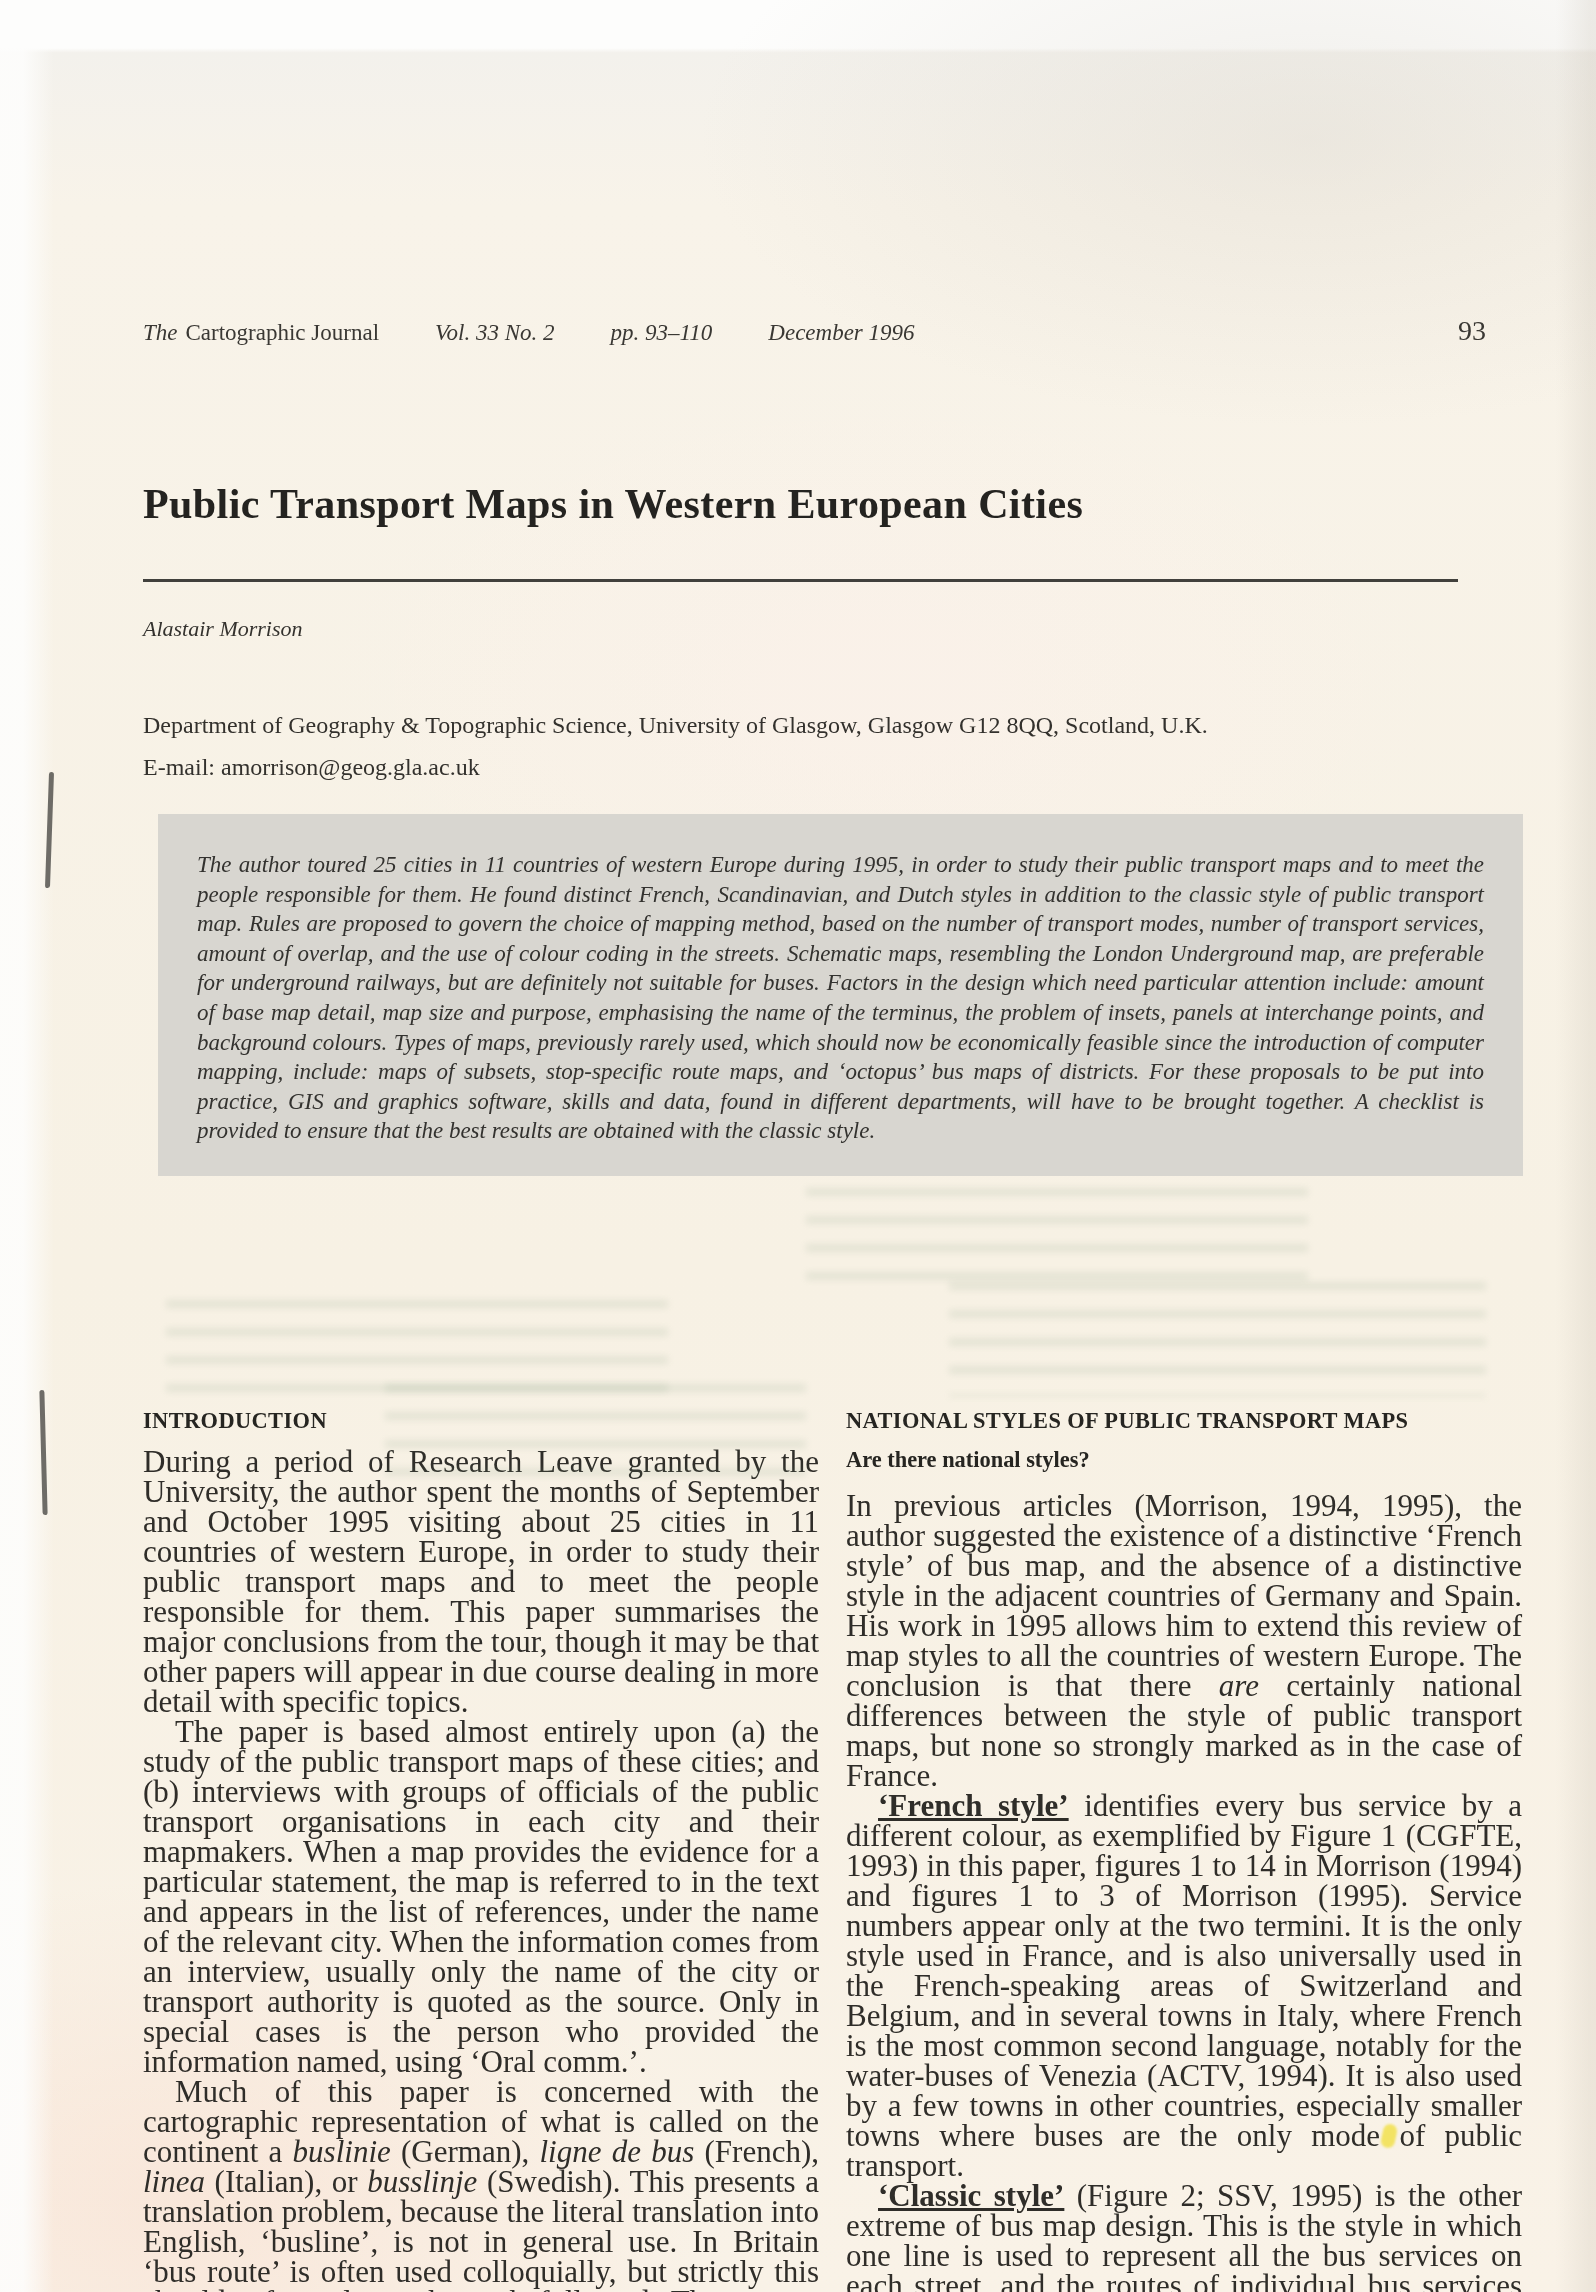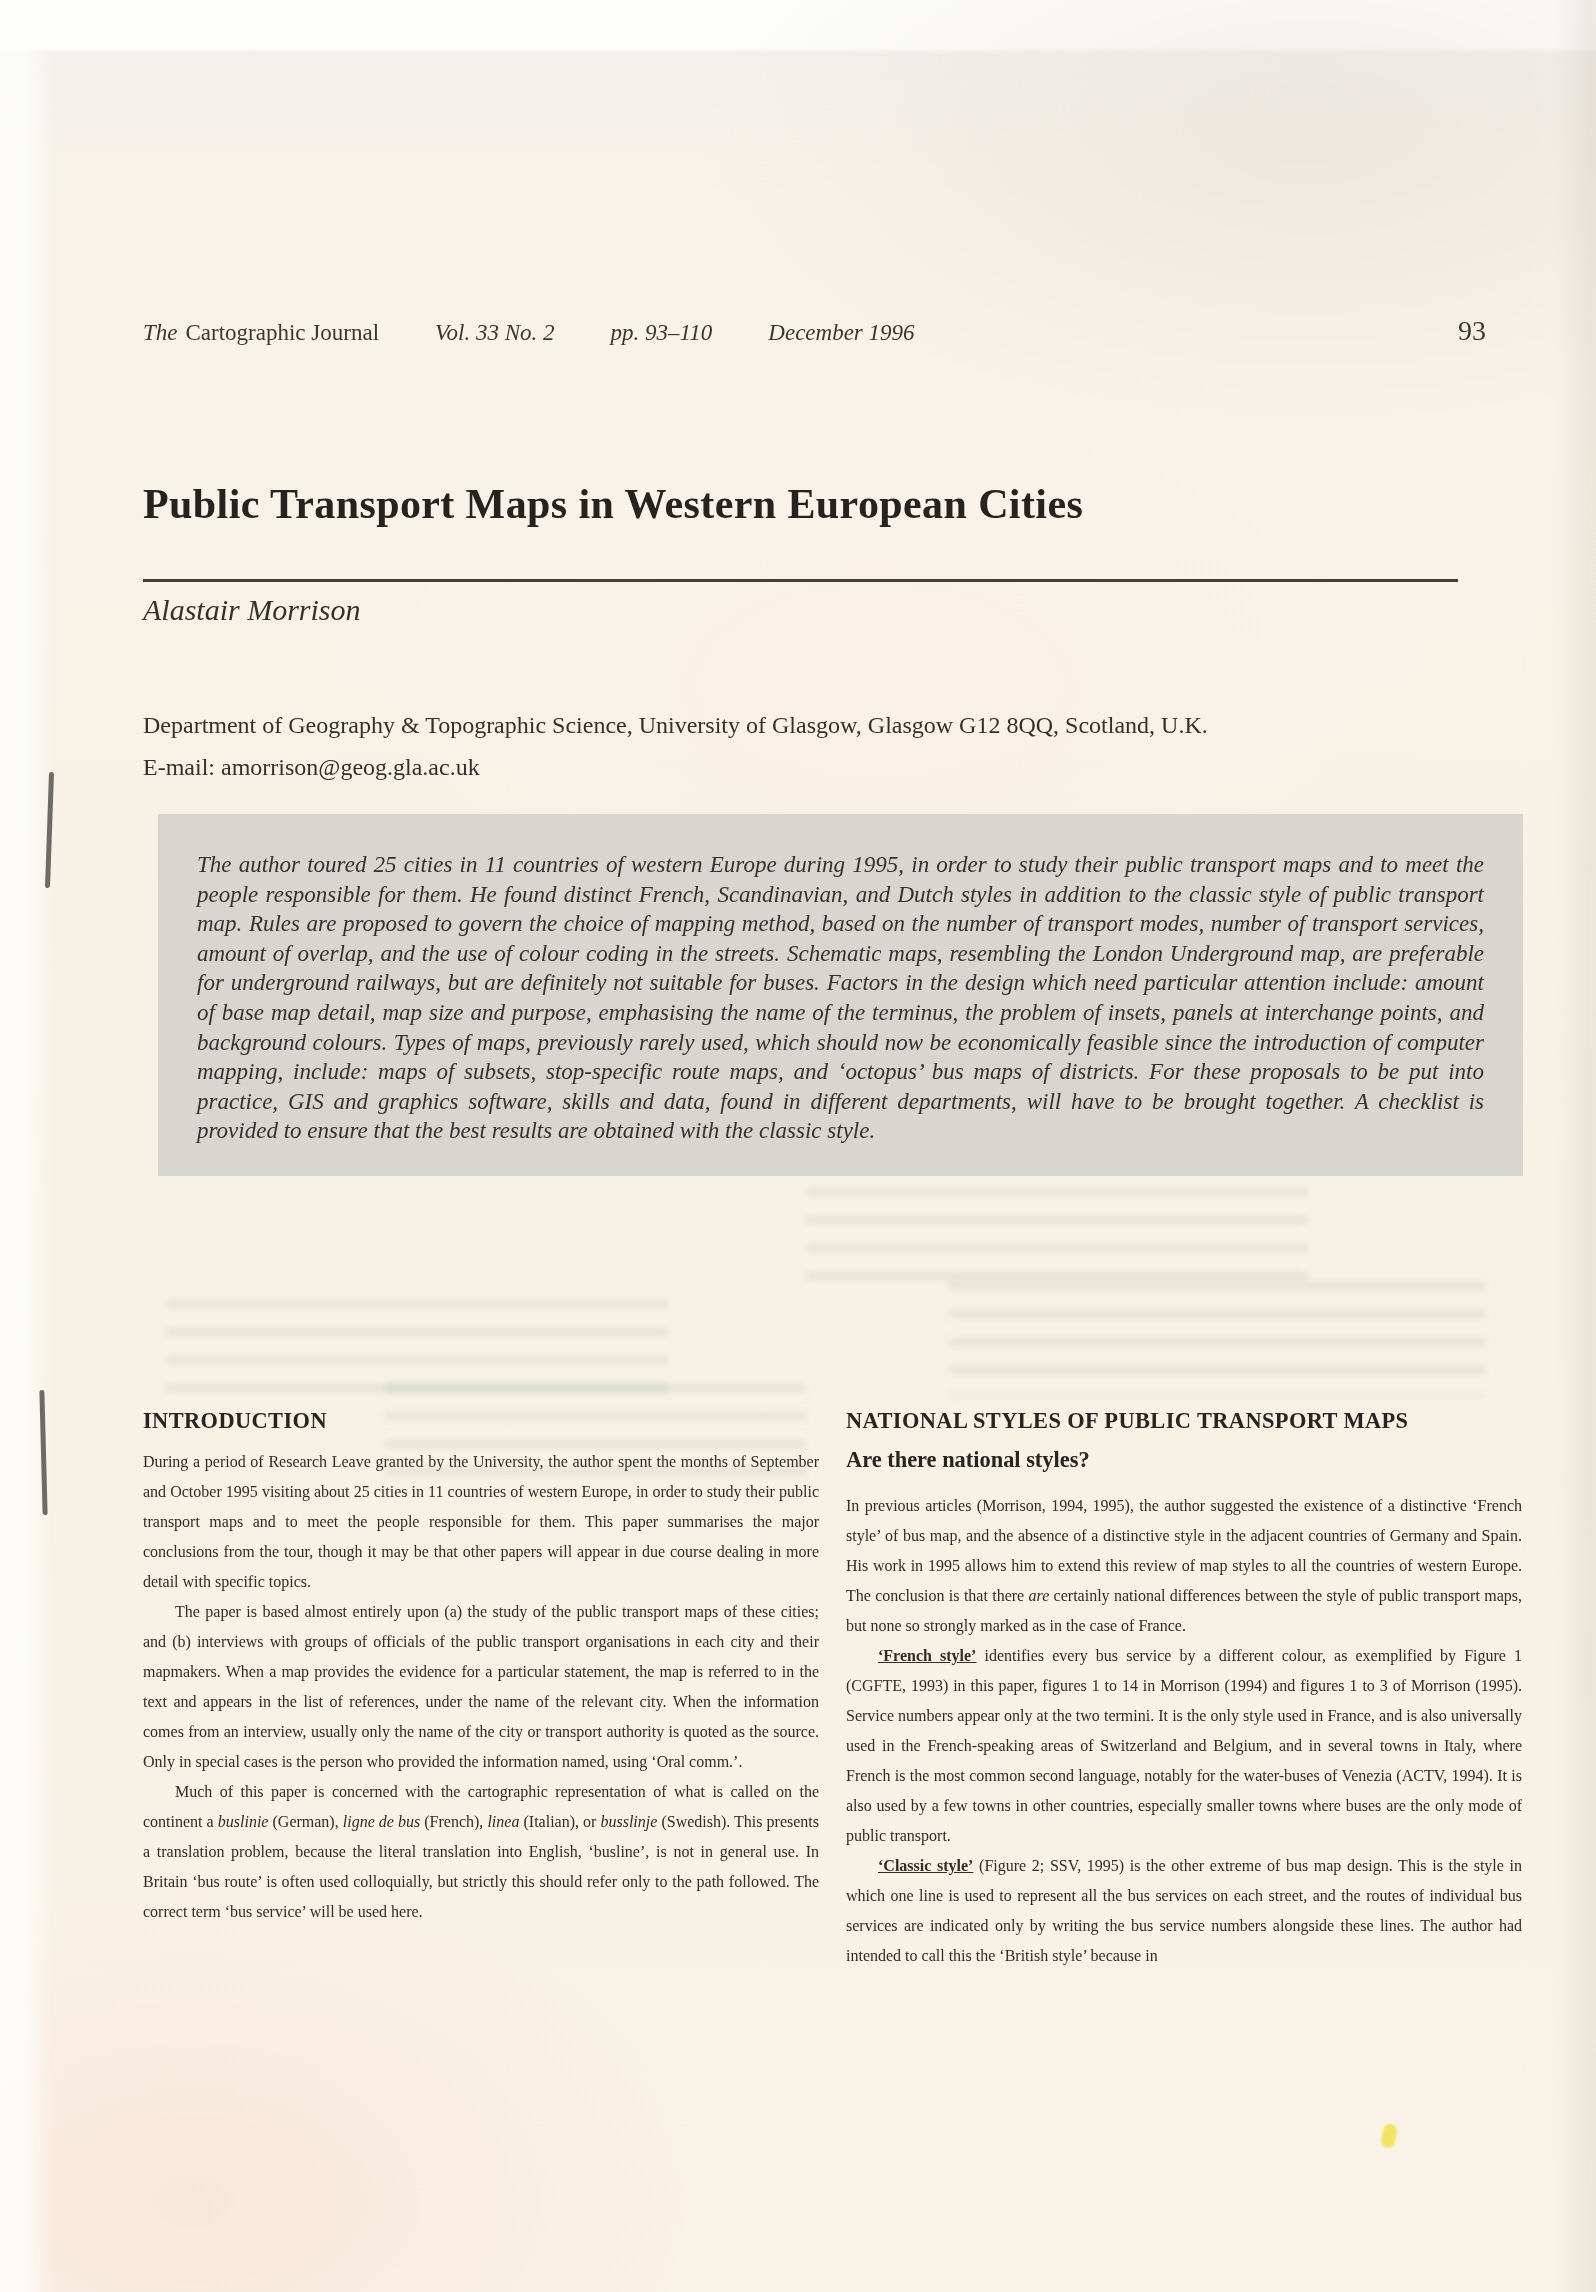--- a/index.html
+++ b/index.html
@@ -24,22 +24,22 @@
   }
   .jname em{margin-right:8px;}
   .jheader .hitem{font-style:italic;}
   .pageno{margin-left:auto;margin-right:36px;font-size:28px;font-style:normal;color:#3a3834;}
   h1.title{
     position:absolute;top:480px;left:143px;margin:0;
     font-size:42px;font-weight:700;letter-spacing:0.4px;color:#242320;
   }
   .rule{position:absolute;top:579px;left:143px;width:1315px;height:2.7px;background:#41403c;}
   .author{
-    position:absolute;top:593px;left:143px;
-    font-size:30px;font-style:italic;color:#34322e;
+    position:absolute;top:616px;left:143px;
+    font-size:22px;font-style:italic;color:#34322e;
   }
   .affil-block{
     position:absolute;top:704px;left:143px;width:1325px;
     font-size:24px;line-height:42px;color:#33312d;
   }
   .abstract{
     position:absolute;top:814px;left:158px;width:1365px;box-sizing:border-box;
     background:#d8d6d0;
     padding:36px 39px 30px 39px;
     font-size:23px;line-height:29.6px;font-style:italic;
@@ -51,21 +51,21 @@
   }
   .col{flex:1 1 0;min-width:0;}
   .col h2{
     margin:0 0 12.5px 0;font-size:22.4px;font-weight:700;
     letter-spacing:0.4px;color:#262521;
   }
   .col h3{
     margin:0 0 18px 0;font-size:22.4px;font-weight:700;color:#262521;
   }
   .col p{
-    margin:0;font-size:16px;line-height:30px;
+    margin:0;font-size:31px;line-height:30px;
     text-align:justify;color:#2f2d29;
   }
   .col p.ind{text-indent:32px;}
   .col p span.i{font-style:italic;}
   .col p span.b{font-weight:700;text-decoration:underline;}
   .logo{
     position:absolute;right:0;bottom:1.8px;
     display:flex;align-items:center;
     font-size:38px;font-weight:700;color:#1e6b2d;
     line-height:1;z-index:5;

